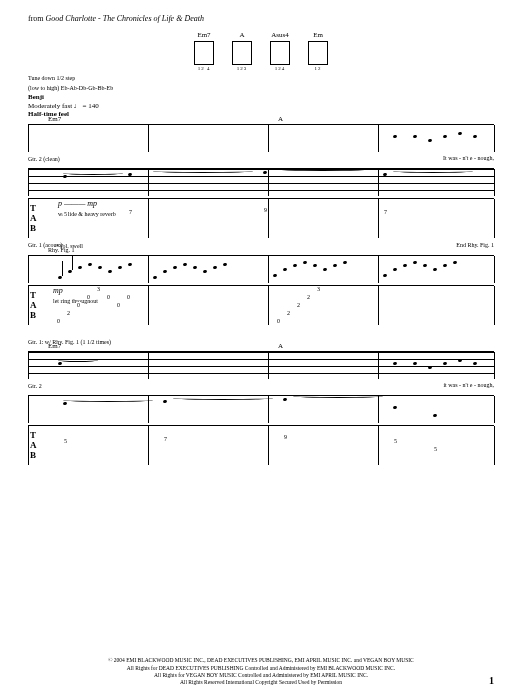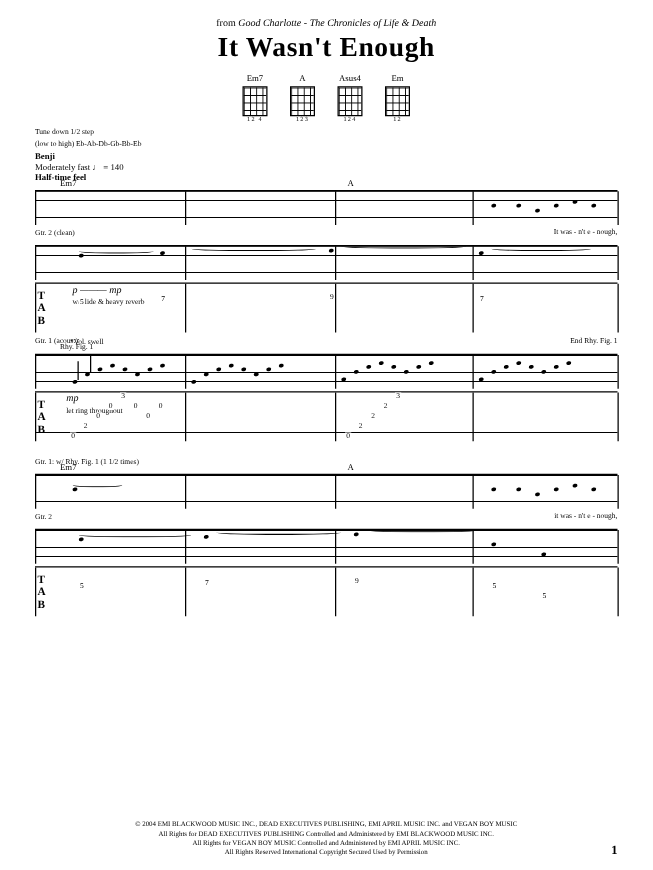--- a/index.html
+++ b/index.html
@@ -5,21 +5,21 @@
   * { box-sizing: border-box; margin: 0; padding: 0; }
   body {
     width: 522px;
     height: 696px;
     background: #fff;
     font-family: Georgia, 'Times New Roman', serif;
     color: #000;
     padding: 14px 28px 10px 28px;
     position: relative;
   }
-  .header { text-align: center; margin-bottom: 6px; }
+  .header { margin-bottom: 6px; }
   .source-line { font-size: 8px; font-style: italic; }
   .source-line .from { font-style: normal; }
   .title { font-size: 22px; font-weight: bold; margin-top: 2px; letter-spacing: 0.5px; }
   .credits { font-size: 7px; margin-top: 2px; }
   .chord-diagrams { display: flex; justify-content: center; gap: 18px; margin: 8px 0 4px; }
   .chord-box { display: flex; flex-direction: column; align-items: center; }
   .chord-name { font-size: 7px; margin-bottom: 2px; }
   .chord-grid {
     width: 20px; height: 24px;
     border: 0.5px solid #000;
@@ -85,21 +85,20 @@
 </head>
 <body>
 
 <div class="header">
   <div class="source-line">
     <span class="from">from</span>
     <span>Good Charlotte</span>
     <span> - </span>
     <span>The Chronicles of Life &amp; Death</span>
   </div>
-  <div class="title">It Wasn't Enough</div>
 </div>
 
 <div class="chord-diagrams">
   <div class="chord-box">
     <div class="chord-name">Em7</div>
     <div class="chord-grid"></div>
     <div class="chord-fingering">12  4</div>
   </div>
   <div class="chord-box">
     <div class="chord-name">A</div>

